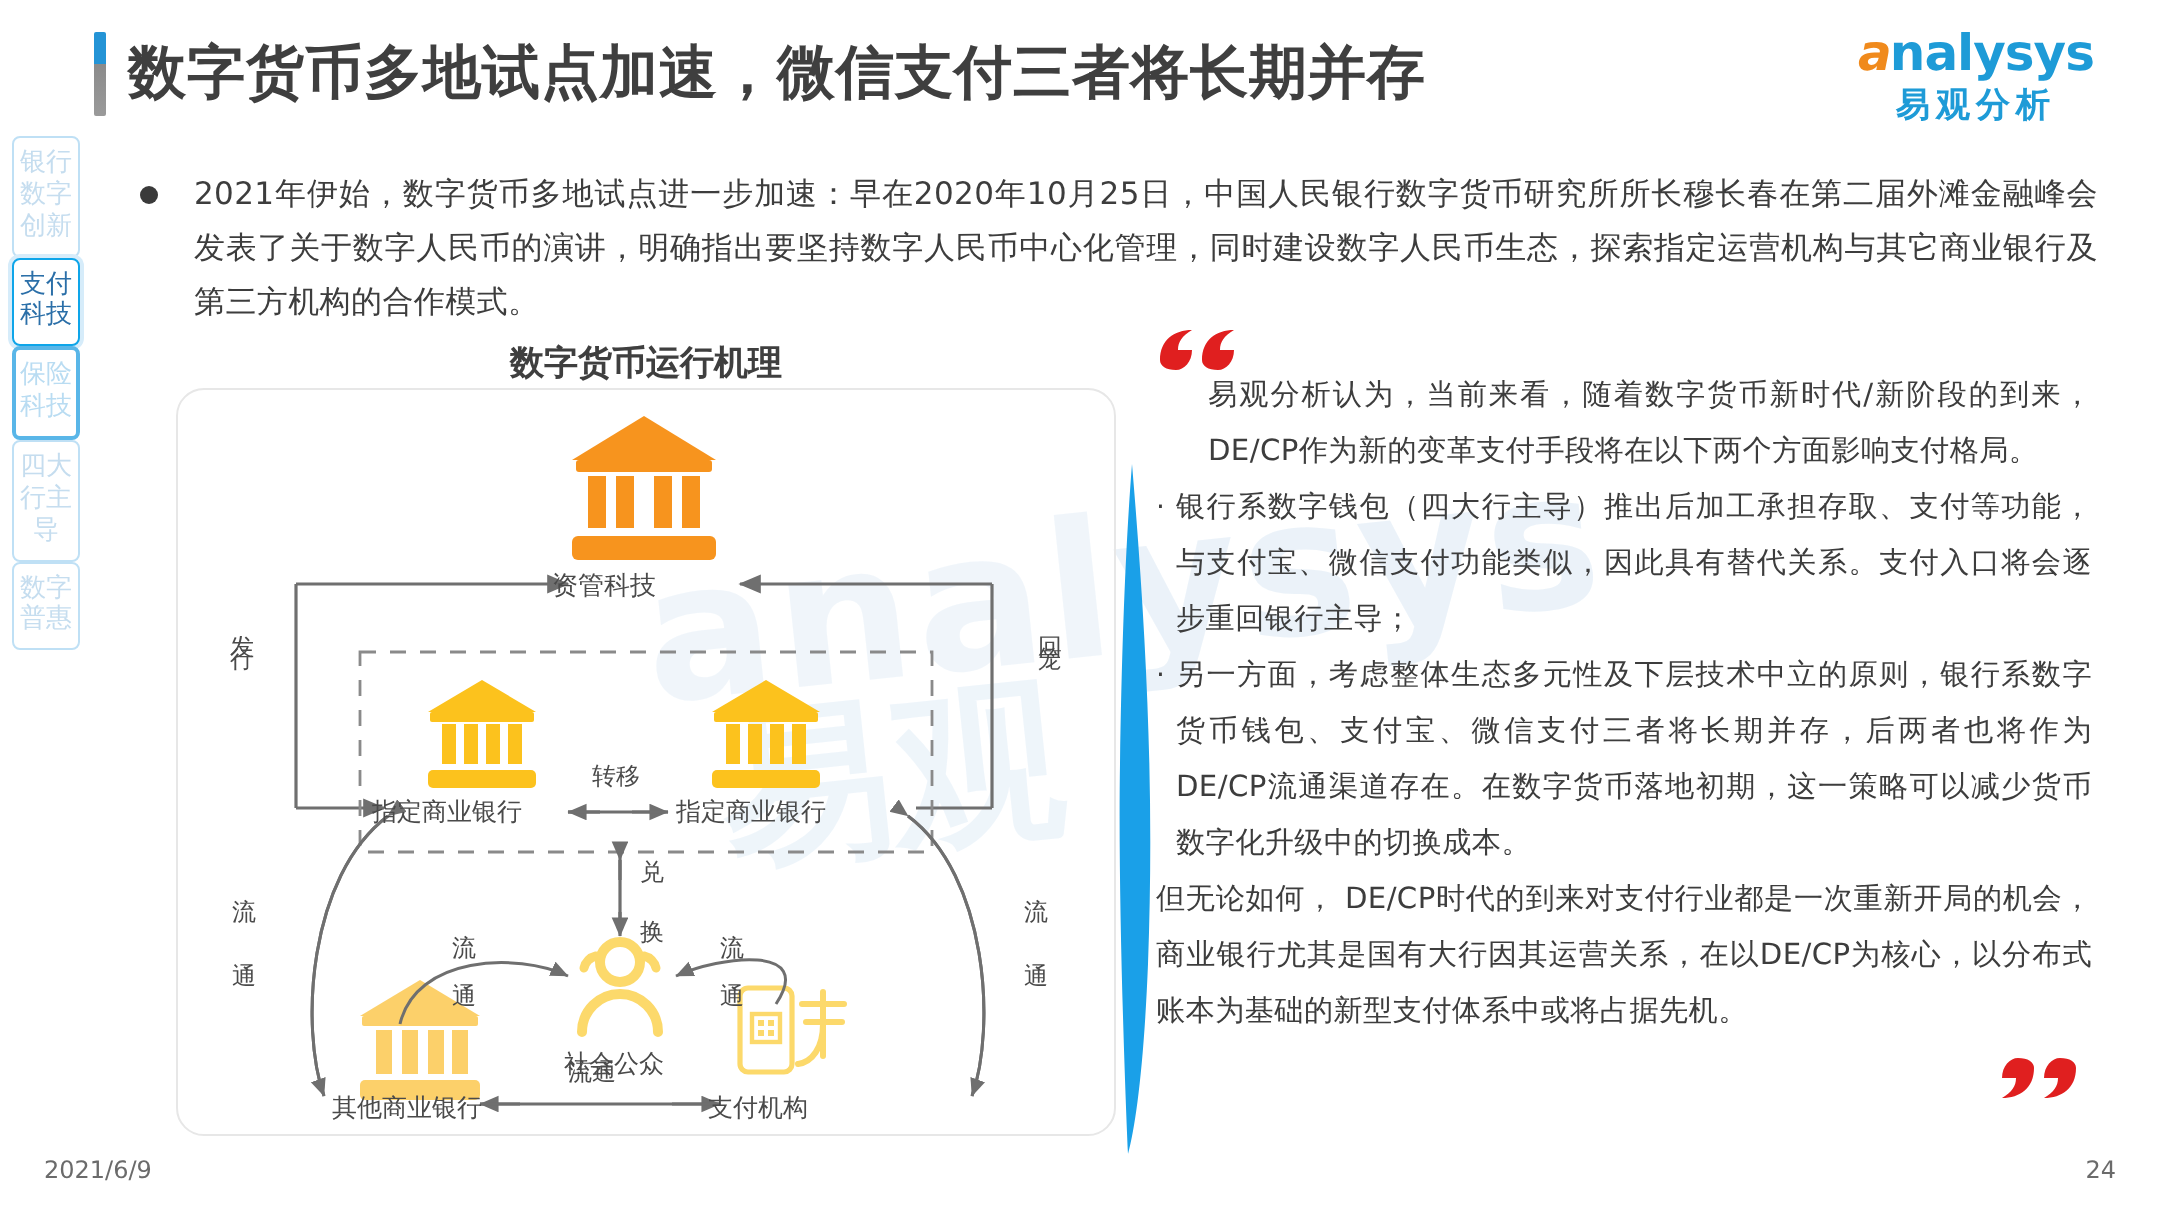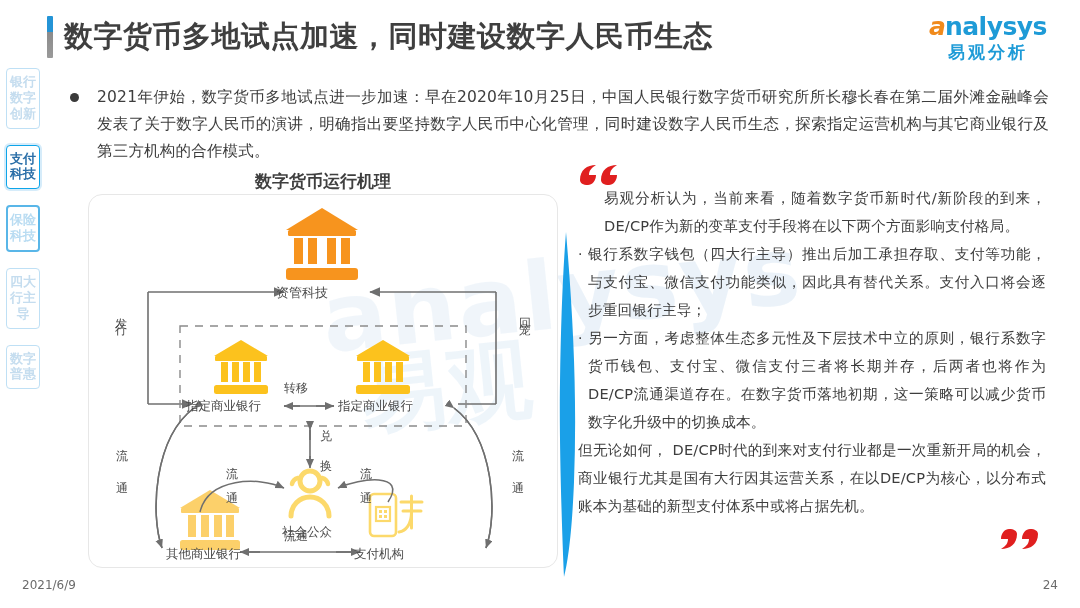--- a/index.html
+++ b/index.html
@@ -27,23 +27,23 @@
 
   .logo{position:absolute;right:26px;top:14px;text-align:center;width:132px;}
   .logo-row{display:flex;align-items:baseline;justify-content:center;line-height:1;}
   .logo-a{font-size:25px;font-weight:bold;color:#f08a1c;font-style:italic;letter-spacing:-1px;}
   .logo-rest{font-size:25px;font-weight:bold;color:#1e9bd7;letter-spacing:-.5px;}
   .logo-cn{margin-top:2px;font-size:17px;font-weight:bold;color:#1e9bd7;letter-spacing:3px;}
 
   
   .sidebar{position:absolute;left:6px;top:68px;width:36px;}
   .side-item{
-    width:34px;box-sizing:border-box;margin-bottom:16px;
+    width:34px;box-sizing:border-box;margin-bottom:0;
     border:1px solid #bfe0f5;border-radius:4px;background:#fff;
-    color:#c5ddef;font-size:13px;font-weight:bold;line-height:1.22;
+    color:#c5ddef;font-size:13px;font-weight:normal;line-height:1.22;
     text-align:center;padding:5px 0 6px 0;letter-spacing:0;
   }
   .side-item span{display:block;}
   .side-item.active{border:1px solid #0ea5e9;color:#2b6fa8;box-shadow:0 0 0 2px #d6ecfa;}
   .side-item.focus{border:2px solid #59b6e8;color:#b9dcf2;}
 
   
   .bullet-wrap{position:absolute;left:70px;top:84px;width:1000px;display:flex;}
   .bullet-dot{width:9px;height:9px;border-radius:50%;background:#3a3a3a;margin-top:9px;margin-right:18px;flex:none;}
   .bullet-text{font-size:15.5px;line-height:27px;color:#3d3d3d;letter-spacing:.2px;width:952px;text-align:justify;}
@@ -79,21 +79,21 @@
 </head>
 <body>
 
 <div class="slide">
 
   <div class="watermark">analysys</div>
   <div class="wm2">易观</div>
 
   <div class="title-wrap">
     <div class="title-bar"></div>
-    <div class="title-text">数字货币多地试点加速，同时建设数字人民币生态</div>
+    <div class="title-text">数字货币多地试点加速，微信支付三者将长期并存</div>
   </div>
 
   <div class="logo">
     <div class="logo-row">
       <span class="logo-a">a</span>
         <span class="logo-rest">nalysys</span>
     </div>
     <div class="logo-cn">易观分析</div>
   </div>
 
@@ -231,21 +231,21 @@
 
     <div class="lbl" style="left:188px;top:90px;font-size:13px;">资管科技</div>
     <div class="lbl" style="left:98px;top:204px;font-size:12.5px;">指定商业银行</div>
     <div class="lbl" style="left:250px;top:204px;font-size:12.5px;">指定商业银行</div>
     <div class="lbl" style="left:194px;top:330px;font-size:12.5px;">社会公众</div>
     <div class="lbl" style="left:78px;top:352px;font-size:12.5px;">其他商业银行</div>
     <div class="lbl" style="left:266px;top:352px;font-size:12.5px;">支付机构</div>
 
     <div class="lbl v" style="left:24px;top:114px;">发行</div>
     <div class="lbl v" style="left:428px;top:114px;">回笼</div>
-    <div class="lbl" style="left:196px;top:186px;">转移</div>
+    <div class="lbl" style="left:208px;top:186px;">转移</div>
 
     <div class="lbl" style="left:232px;top:234px;">兑</div>
     <div class="lbl" style="left:232px;top:264px;">换</div>
 
     <div class="lbl" style="left:28px;top:254px;">流</div>
     <div class="lbl" style="left:28px;top:286px;">通</div>
     <div class="lbl" style="left:424px;top:254px;">流</div>
     <div class="lbl" style="left:424px;top:286px;">通</div>
 
     <div class="lbl" style="left:138px;top:272px;">流</div>

